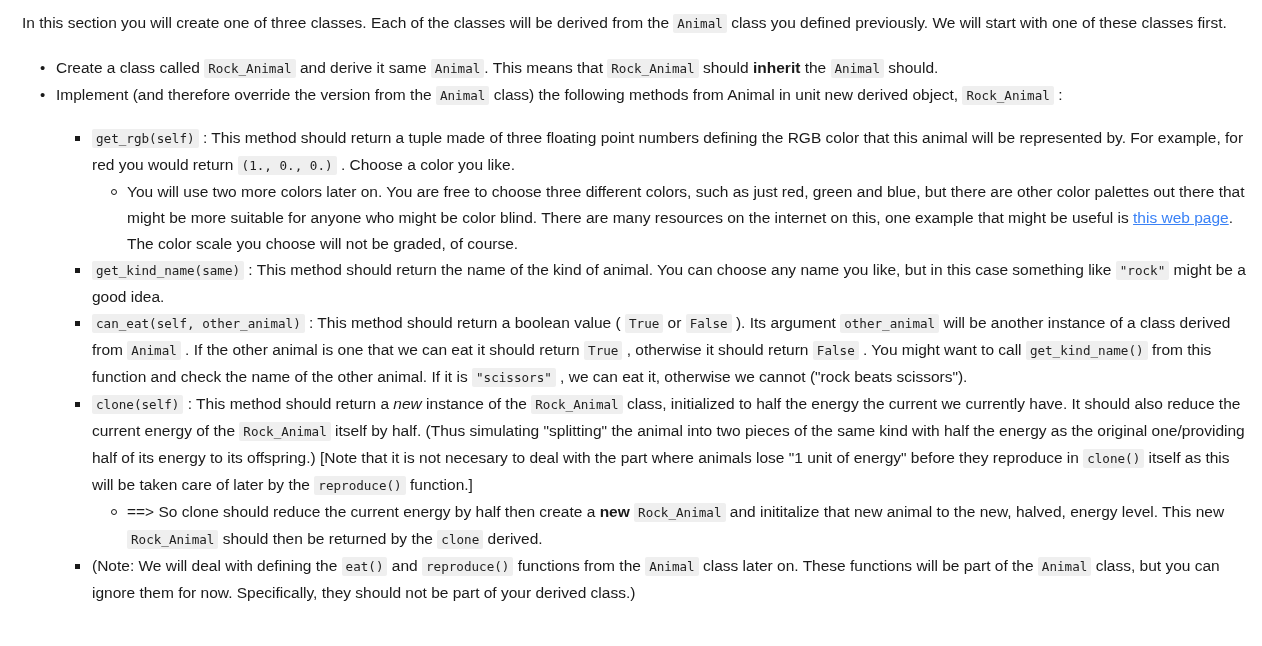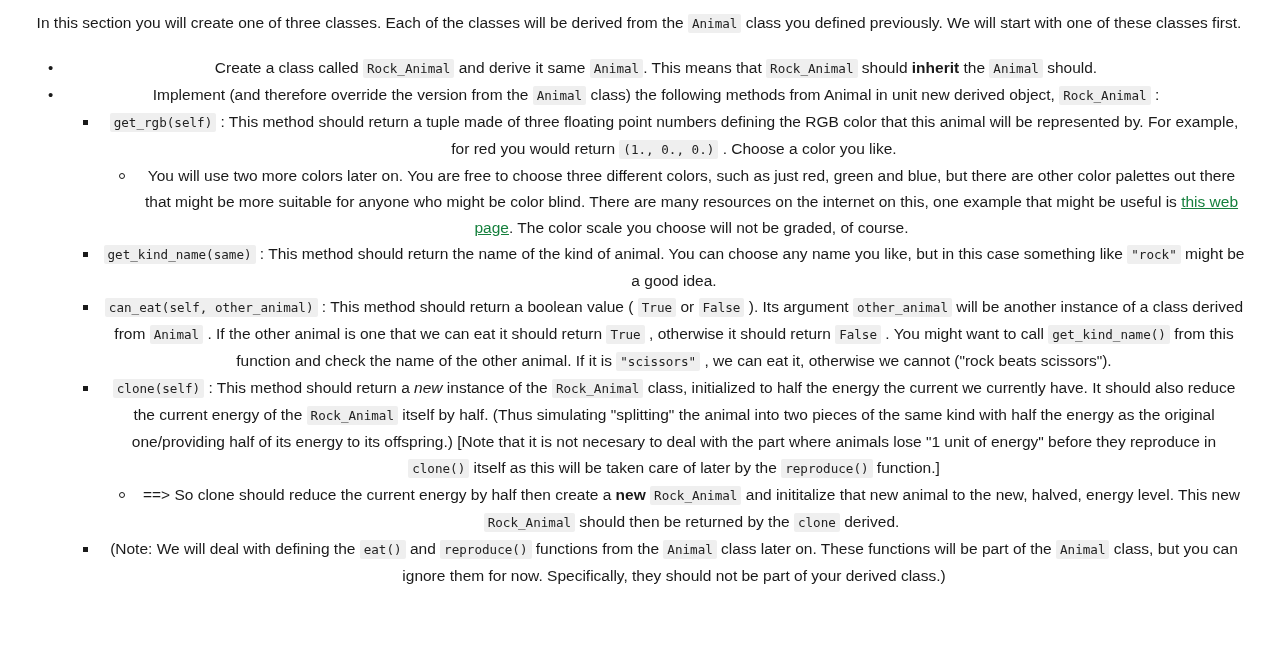--- a/index.html
+++ b/index.html
@@ -11,41 +11,40 @@
     width: 1262px;
     height: 646px;
     overflow: hidden;
     font-family: "Liberation Sans", sans-serif;
     font-size: 15.5px;
     line-height: 26px;
     color: #1a1a1a;
     -webkit-font-smoothing: antialiased;
   }
   .page {
-    padding: 10px 14px 0 30px;
+    padding: 10px 14px 0 22px;
     box-sizing: border-box;
     width: 1262px;
-    text-align: center;
   }
   p.intro {
     margin: 0 0 0 0;
     padding: 0;
     line-height: 26px;
   }
   ul {
     margin: 0;
     padding: 0;
     list-style: none;
   }
   ul.lvl1 {
     margin-top: 18px;
     padding-left: 34px;
   }
   ul.lvl2 {
-    margin-top: 0;
+    margin-top: 16px;
     padding-left: 36px;
   }
   ul.lvl3 {
     margin-top: 0;
     padding-left: 35px;
   }
   li {
     position: relative;
     line-height: 26px;
     margin: 0;
@@ -83,21 +82,21 @@
   code, .code {
     font-family: "DejaVu Sans Mono", monospace;
     font-size: 12.6px;
     background: #efefef;
     color: #222222;
     padding: 2px 4px;
     border-radius: 2px;
     white-space: pre;
   }
   a.link {
-    color: #15803d;
+    color: #3b82f6;
     text-decoration: underline;
   }
   b, strong { font-weight: bold; }
   i, em { font-style: italic; }
   .seg { }
 </style>
 </head>
 <body>
 
 <div class="page">

